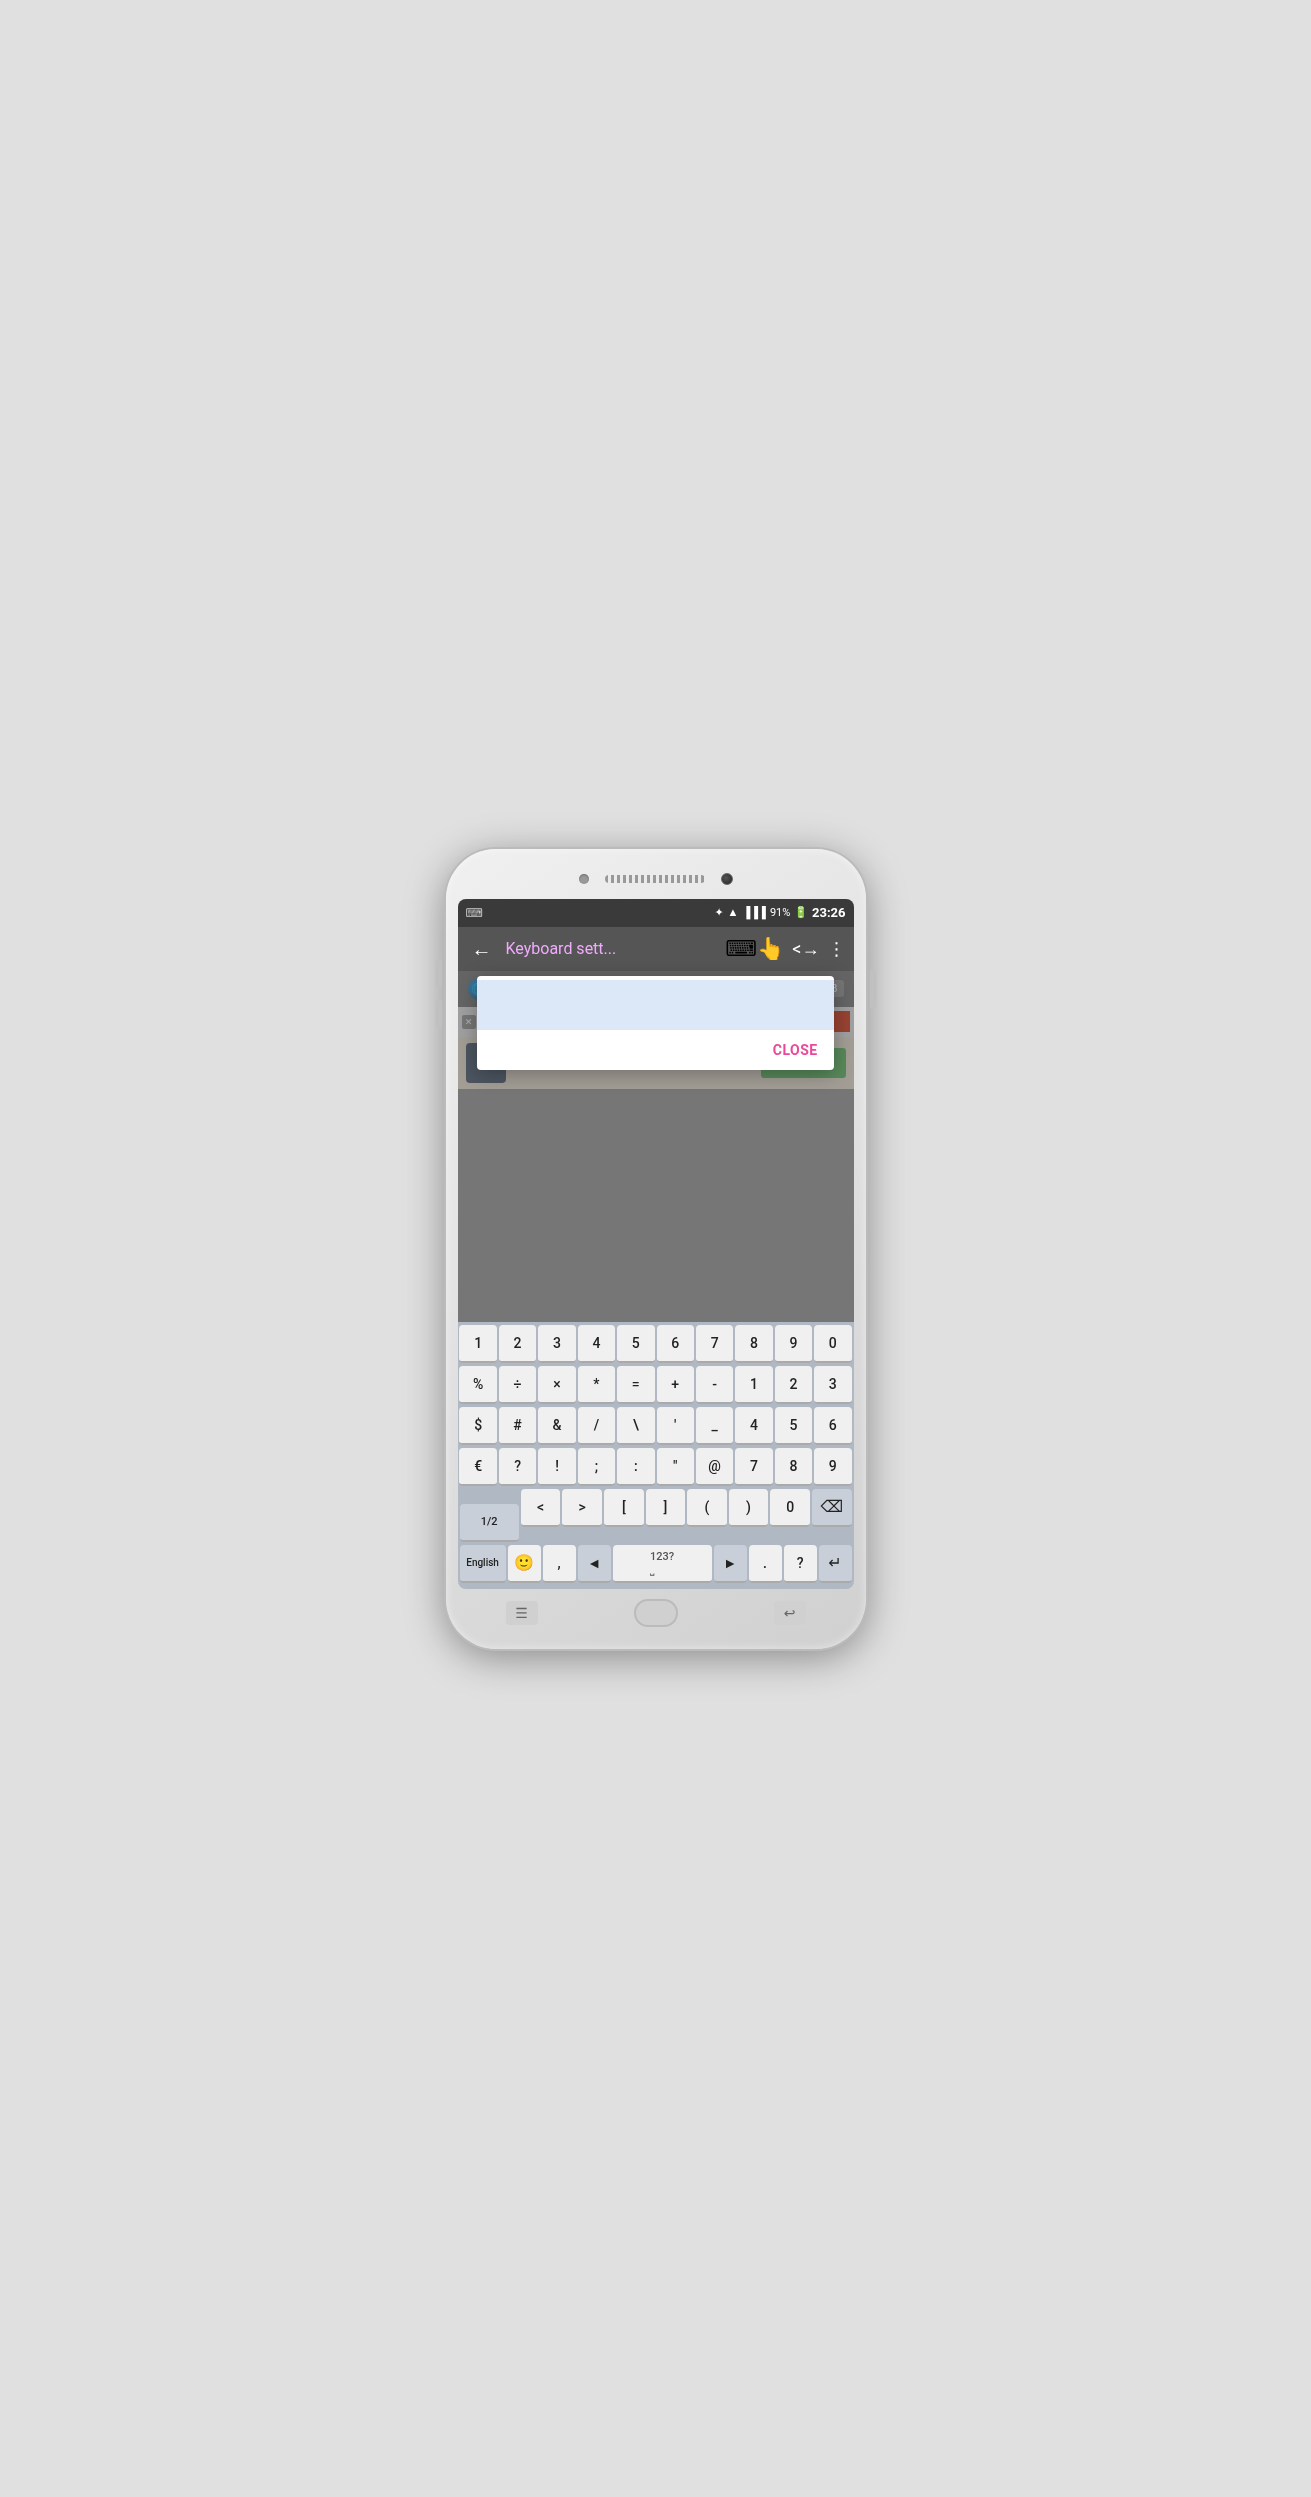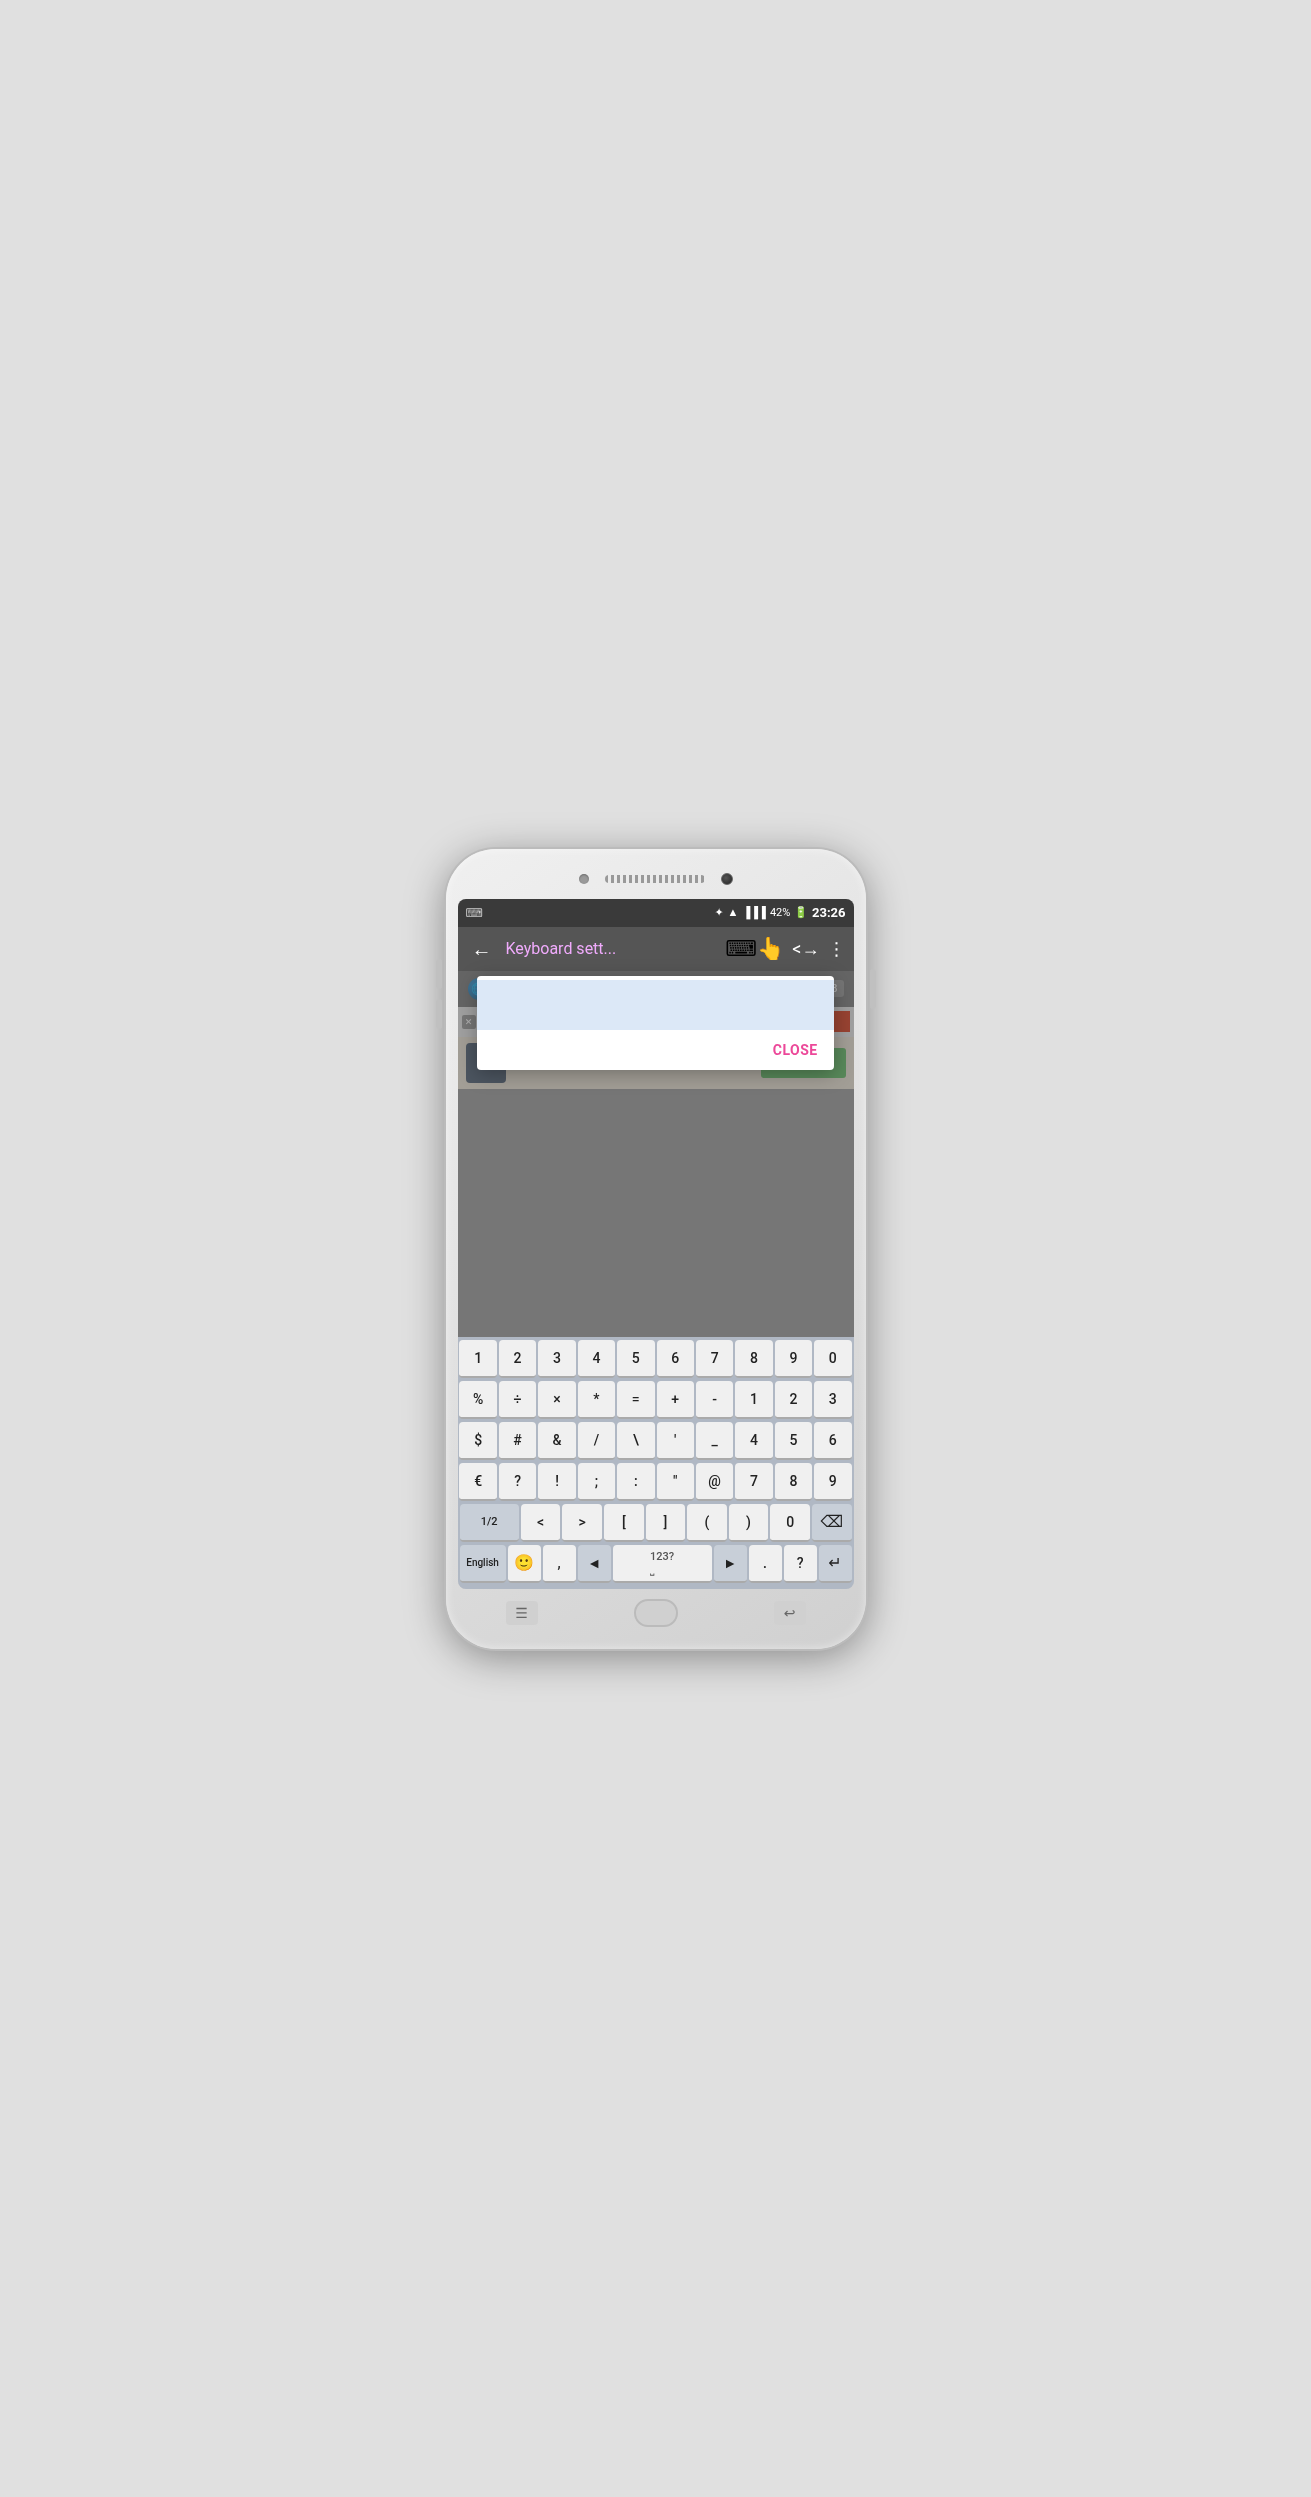--- a/index.html
+++ b/index.html
@@ -279,20 +279,21 @@
       min-width: 32px;
       flex: 1;
       user-select: none;
     }
     .key-dark {
       background: #c8cfd8;
       color: #222;
     }
     .key-wide {
       flex: 1.5;
+      margin-top: 15px;
     }
     .key-space {
       flex: 3;
       font-size: 11px;
       color: #555;
     }
     .key-backspace {
       background: #c8cfd8;
     }
     .key-enter {
@@ -415,21 +416,21 @@
   <div class="screen">
 
     <div class="status-bar">
       <div class="status-left">
         <span class="keyboard-icon-status">⌨</span>
       </div>
       <div class="status-right">
         <span>✦</span>
         <span>▲</span>
         <span>▐▐▐</span>
-        <span>42%</span>
+        <span>91%</span>
         <span>🔋</span>
         <span class="status-time">23:26</span>
       </div>
     </div>
 
     <div class="app-bar">
       <div class="app-bar-back">←</div>
       <div class="app-bar-title">Keyboard sett...</div>
       <div class="app-bar-icons">
         <span class="keyboard-hand-icon">⌨👆</span>

